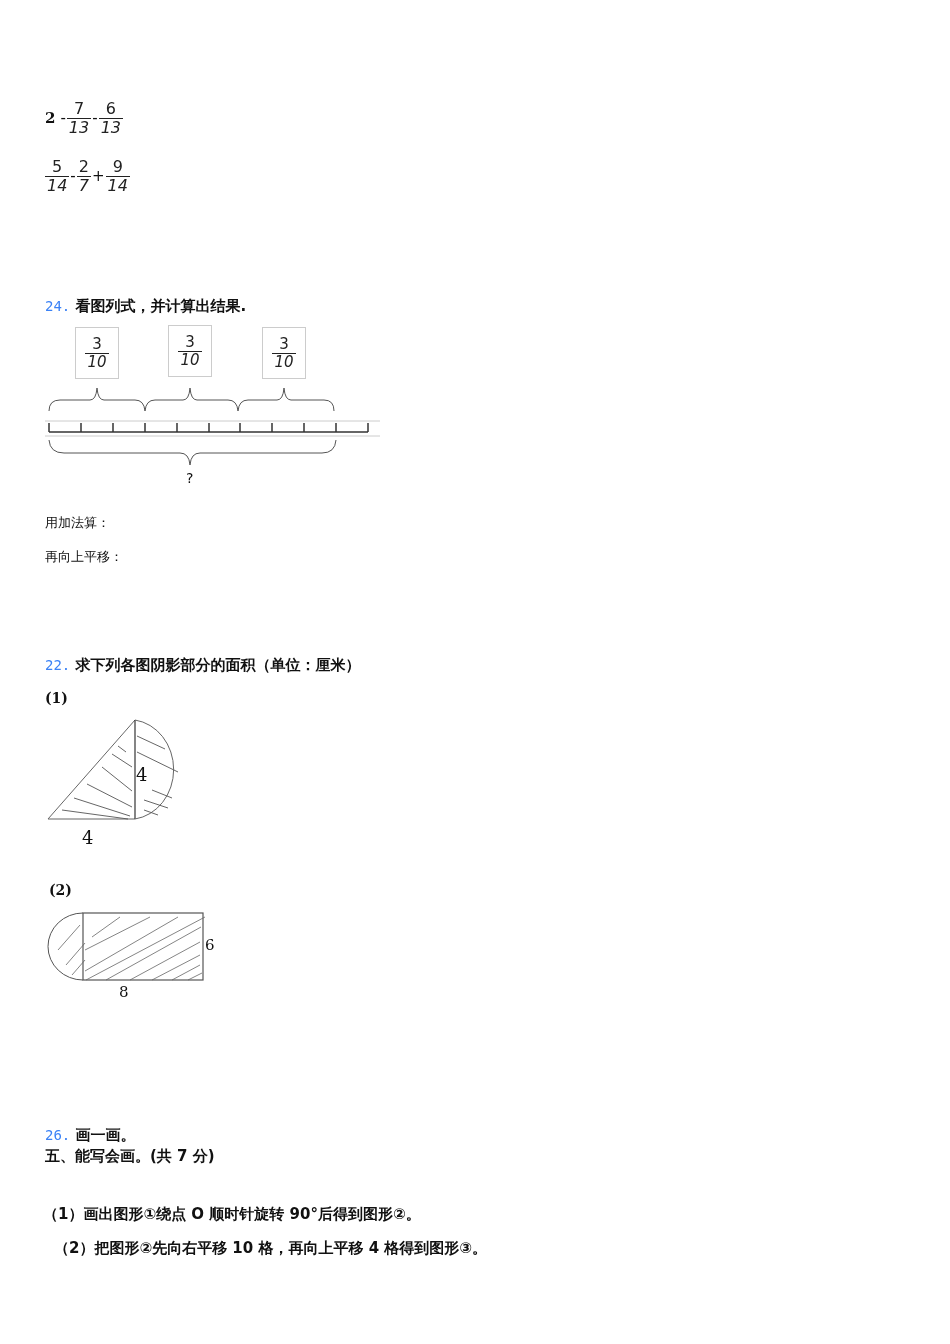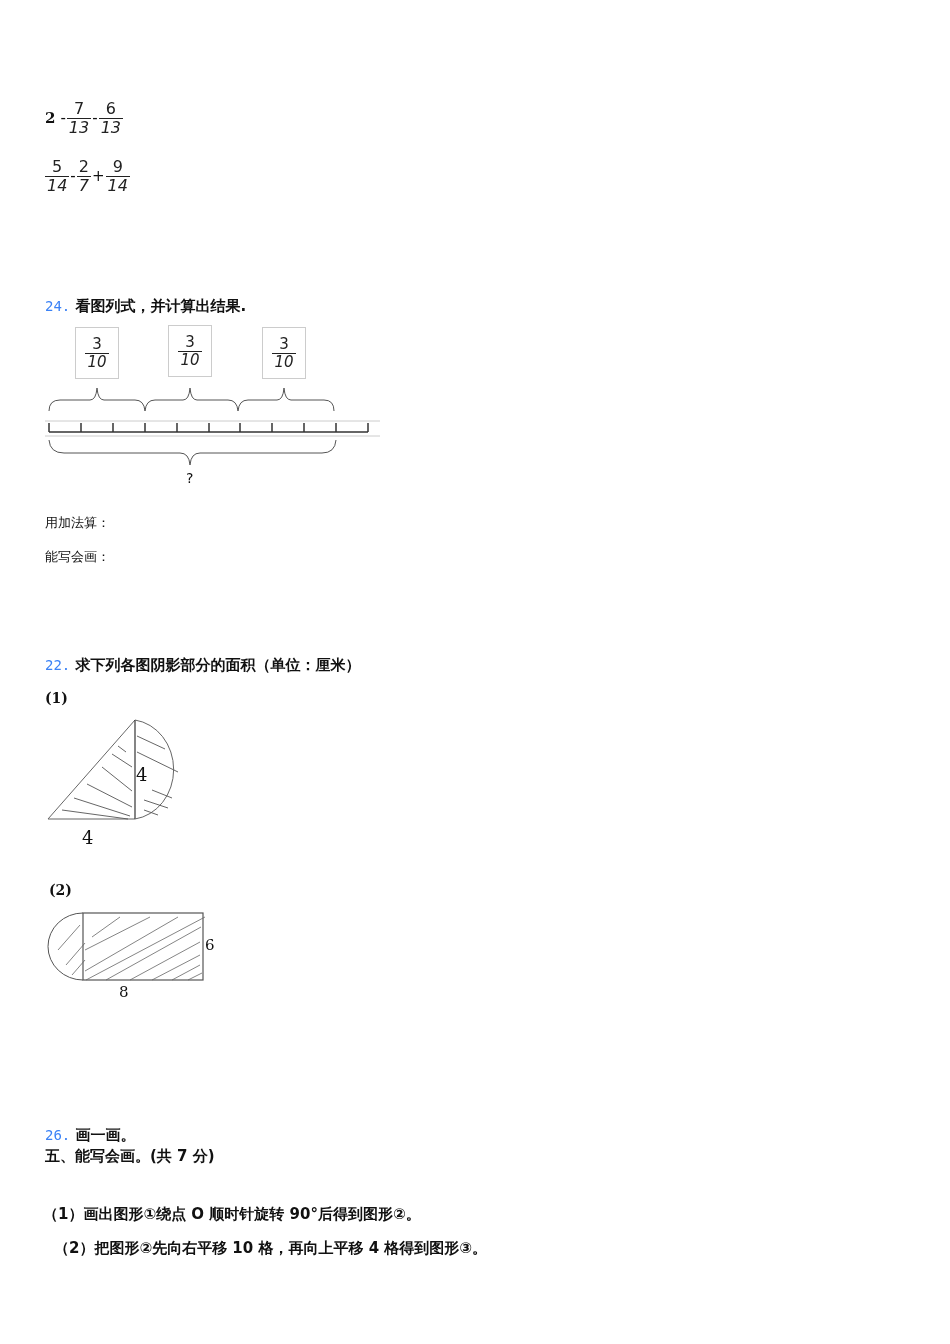--- a/index.html
+++ b/index.html
@@ -107,21 +107,21 @@
       <line x1="264" y1="39" x2="264" y2="48"></line>
     <line x1="296" y1="39" x2="296" y2="48"></line>
       <line x1="328" y1="39" x2="328" y2="48"></line>
   </g>
 
   <path d="M9,56 Q10,69 24,69 L140,69 Q149,69 150,81 Q151,69 160,69 L282,69 Q295,69 296,56" fill="none" stroke="#555" stroke-width="1"></path>
 </svg>
 <div class="abs plain" style="left:186px; top:470px; font-size:14px;">?</div>
 
 <div class="abs plain" style="left:45px; top:514px;">用加法算：</div>
-<div class="abs plain" style="left:45px; top:548px;">能写会画：</div>
+<div class="abs plain" style="left:45px; top:548px;">再向上平移：</div>
 
 <div class="abs" style="left:45px; top:655px;">
   <span class="qnum">22.</span>
   <span class="cn">求下列各图阴影部分的面积（单位：厘米）</span>
 </div>
 <div class="abs bold" style="left:45px; top:690px; font-size:14px;">(1)</div>
 
 <svg class="abs" style="left:40px; top:712px;" width="160" height="120">
   <line x1="8" y1="107" x2="95" y2="8" stroke="#666" stroke-width="1"></line>
   <line x1="8" y1="107" x2="95" y2="107" stroke="#666" stroke-width="1.2"></line>

